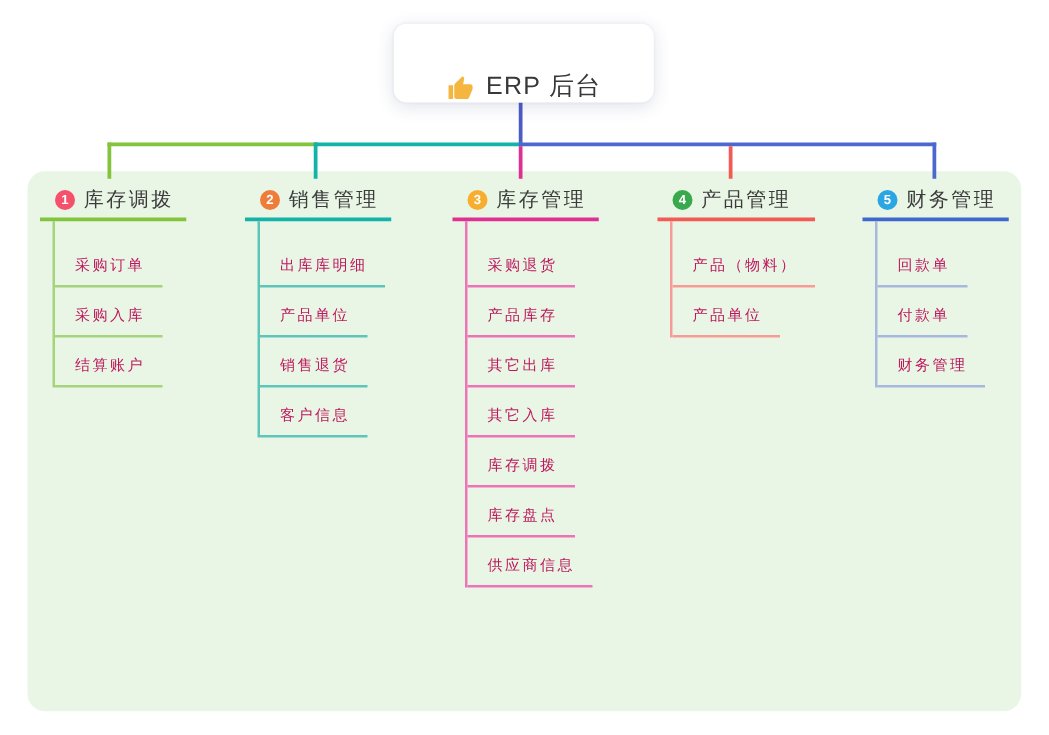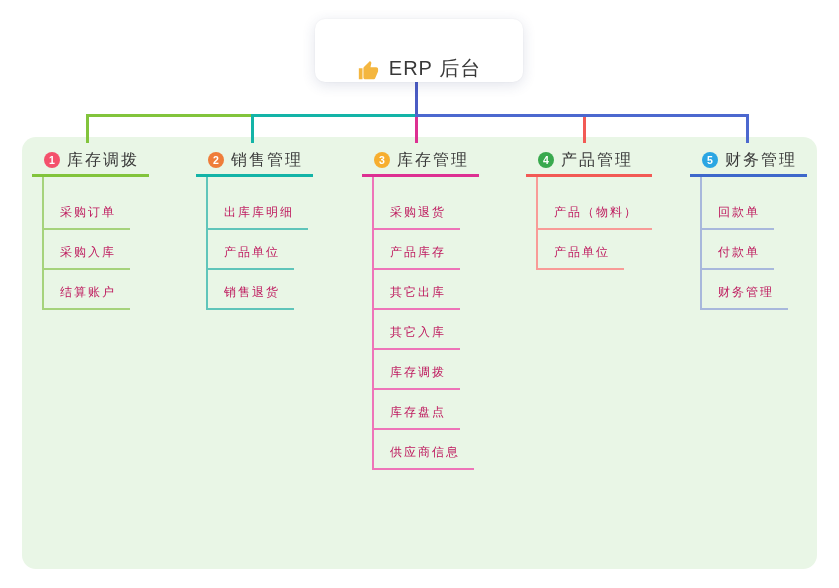--- a/index.html
+++ b/index.html
@@ -114,20 +114,23 @@
     <ul class="children">
       <li class="child">
           <span>出库库明细</span>
         </li>
       <li class="child">
           <span>产品单位</span>
         </li>
       <li class="child">
           <span>销售退货</span>
         </li>
+      <li class="child">
+          <span>客户信息</span>
+        </li>
     </ul>
   </div>
 
   <div class="branch b3" style="--line: #dd3092; --sub: #ee74b8; --badge: #f7ae2f;">
     <div class="branch-title">
       <span class="badge">3</span>
       <span>库存管理</span>
     </div>
     <ul class="children">
       <li class="child">

